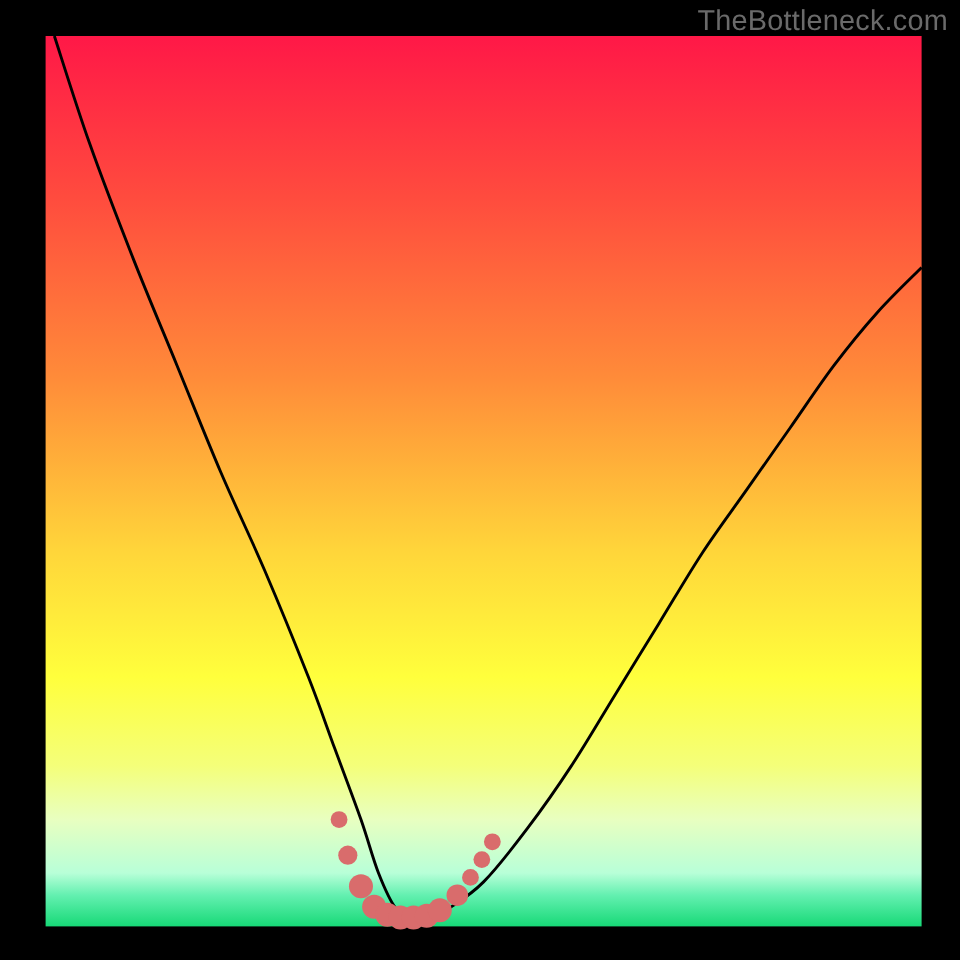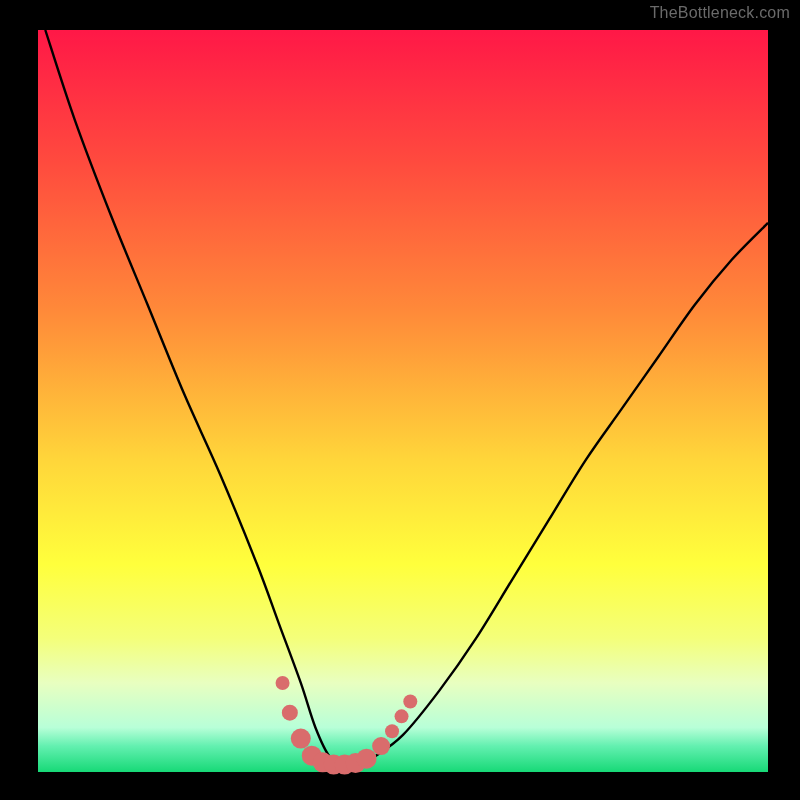--- a/index.html
+++ b/index.html
@@ -17,21 +17,21 @@
     left: 0;
     width: 800px;
     height: 800px;
     background: #000;
   }
   .watermark {
     position: absolute;
     top: 4px;
     right: 10px;
     color: #6a6a6a;
-    font-size: 16px;
+    font-size: 24px;
     font-weight: 400;
     letter-spacing: 0.2px;
   }
   svg {
     position: absolute;
     top: 0;
     left: 0;
   }
 </style>
 </head>

